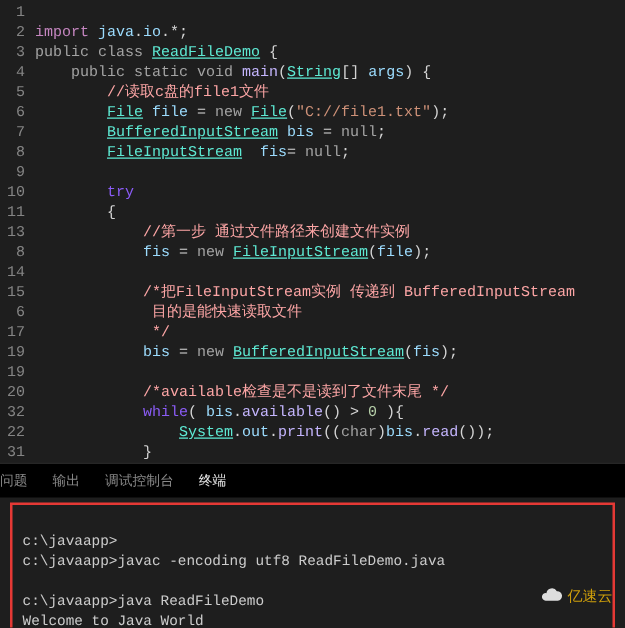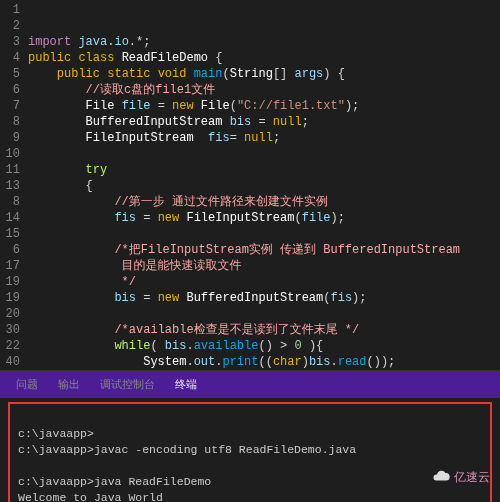--- a/index.html
+++ b/index.html
@@ -27,63 +27,62 @@
     line-height: 16px;
     padding-top: 2px;
   }
   .gutter div { height: 16px; }
   .code {
     flex: 1;
     line-height: 16px;
     padding-top: 2px;
     white-space: pre;
     overflow: hidden;
-    margin-top: 16px;
   }
   .code .line { height: 16px; }
   .kw-import { color: #c586c0; }
-  .kw { color: #eab308; }
-  .kw-ctrl { color: #bef264; }
-  .type { color: #ffffff; }
-  .fn { color: #0ea5e9; }
+  .kw { color: #a3a3a3; }
+  .kw-ctrl { color: #8b5cf6; }
+  .type { color: #5eead4; text-decoration: underline; }
+  .fn { color: #c4b5fd; }
   .str { color: #ce9178; }
   .num { color: #b5cea8; }
   .cm { color: #fca5a5; }
   .var { color: #9cdcfe; }
   .pn { color: #d4d4d4; }
   .op { color: #d4d4d4; }
 
   .panel-tabs {
     display: flex;
     gap: 20px;
-    padding: 6px 16px;
+    padding: 6px 0;
     font-size: 11px;
     color: #888;
-    background: #4c1d95;
+    background: #000000;
     border-top: 1px solid #333;
   }
   .panel-tabs .tab.active { color: #e7e7e7; }
   .terminal-wrap {
     margin: 4px 8px 8px 8px;
     border: 2px solid #e53935;
     padding: 6px 8px 12px 8px;
     background: #1e1e1e;
     color: #cccccc;
     font-size: 11.5px;
     line-height: 16px;
     white-space: pre;
   }
   .watermark {
     position: absolute;
     right: 10px;
     bottom: 14px;
     display: flex;
     align-items: center;
     gap: 4px;
-    color: #f9a8d4;
+    color: #eab308;
     font-family: sans-serif;
     font-size: 12px;
     opacity: 0.85;
   }
   .watermark svg { width: 18px; height: 18px; }
 </style>
 </head>
 <body>
 
 <div class="editor">
@@ -101,23 +100,23 @@
       <div>11</div>
       <div>13</div>
       <div>8</div>
       <div>14</div>
       <div>15</div>
       <div>6</div>
       <div>17</div>
       <div>19</div>
       <div>19</div>
       <div>20</div>
-      <div>30</div>
+      <div>32</div>
       <div>22</div>
-      <div>40</div>
+      <div>31</div>
     </div>
   <div class="code" id="code"><div class="line"></div><div class="line"><span class="kw-import">import</span> <span class="var">java</span><span class="pn">.</span><span class="var">io</span><span class="pn">.*;</span></div><div class="line"><span class="kw">public</span> <span class="kw">class</span> <span class="type">ReadFileDemo</span> <span class="pn">{</span></div><div class="line">    <span class="kw">public</span> <span class="kw">static</span> <span class="kw">void</span> <span class="fn">main</span><span class="pn">(</span><span class="type">String</span><span class="pn">[]</span> <span class="var">args</span><span class="pn">) {</span></div><div class="line">        <span class="cm">//读取c盘的file1文件</span></div><div class="line">        <span class="type">File</span> <span class="var">file</span> <span class="op">=</span> <span class="kw">new</span> <span class="type">File</span><span class="pn">(</span><span class="str">"C://file1.txt"</span><span class="pn">);</span></div><div class="line">        <span class="type">BufferedInputStream</span> <span class="var">bis</span> <span class="op">=</span> <span class="kw">null</span><span class="pn">;</span></div><div class="line">        <span class="type">FileInputStream</span>  <span class="var">fis</span><span class="op">=</span> <span class="kw">null</span><span class="pn">;</span></div><div class="line"></div><div class="line">        <span class="kw-ctrl">try</span></div><div class="line">        <span class="pn">{</span></div><div class="line">            <span class="cm">//第一步 通过文件路径来创建文件实例</span></div><div class="line">            <span class="var">fis</span> <span class="op">=</span> <span class="kw">new</span> <span class="type">FileInputStream</span><span class="pn">(</span><span class="var">file</span><span class="pn">);</span></div><div class="line"></div><div class="line">            <span class="cm">/*把FileInputStream实例 传递到 BufferedInputStream</span></div><div class="line"><span class="cm">             目的是能快速读取文件</span></div><div class="line"><span class="cm">             */</span></div><div class="line">            <span class="var">bis</span> <span class="op">=</span> <span class="kw">new</span> <span class="type">BufferedInputStream</span><span class="pn">(</span><span class="var">fis</span><span class="pn">);</span></div><div class="line"></div><div class="line">            <span class="cm">/*available检查是不是读到了文件末尾 */</span></div><div class="line">            <span class="kw-ctrl">while</span><span class="pn">(</span> <span class="var">bis</span><span class="pn">.</span><span class="fn">available</span><span class="pn">()</span> <span class="op">&gt;</span> <span class="num">0</span> <span class="pn">){</span></div><div class="line">                <span class="type">System</span><span class="pn">.</span><span class="var">out</span><span class="pn">.</span><span class="fn">print</span><span class="pn">((</span><span class="kw">char</span><span class="pn">)</span><span class="var">bis</span><span class="pn">.</span><span class="fn">read</span><span class="pn">());</span></div><div class="line">            <span class="pn">}</span></div></div>
 </div>
 
 <div class="panel-tabs">
   <span class="tab">问题</span>
   <span class="tab">输出</span>
   <span class="tab">调试控制台</span>
   <span class="tab active">终端</span>
 </div>

